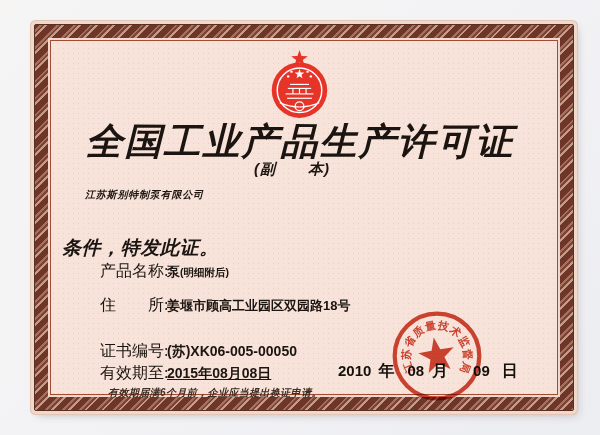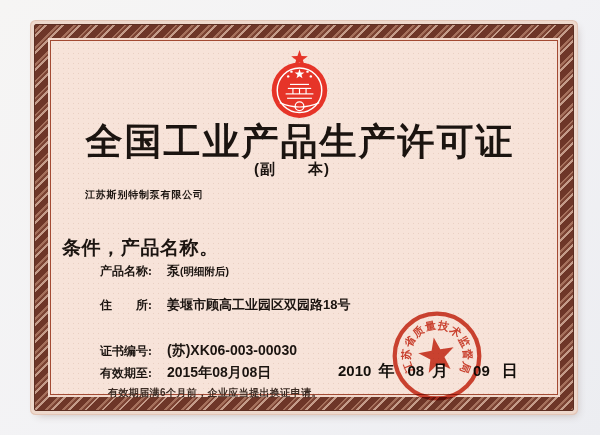--- a/index.html
+++ b/index.html
@@ -22,36 +22,36 @@
   }
   .cert-gap{position:absolute;inset:13px;background:#f1d8cc;}
   .cert-paper{
     position:absolute;inset:2px;border:1px solid #a34a33;
     background-color:#f7e3d9;
     background-image:radial-gradient(#ead0c2 0.8px,rgba(0,0,0,0) 0.9px);
     background-size:5px 5px;
   }
 
   
-  .t{position:absolute;color:#1b1410;font-weight:700;white-space:nowrap;}
+  .t{position:absolute;color:#1b1410;font-weight:700;white-space:nowrap;font-style:italic;}
   .title{left:0;right:0;top:117px;text-align:center;font-size:37px;letter-spacing:2px;}
   .copy{left:0;right:16px;top:160px;text-align:center;font-size:15px;letter-spacing:1px;}
   .company{left:85px;top:188px;font-size:10px;letter-spacing:0.8px;}
   .body1{left:62px;top:207px;font-size:19px;letter-spacing:0.6px;padding-left:41px;}
   .body2{left:62px;top:235px;font-size:19px;letter-spacing:0.6px;}
 
   .field{position:absolute;left:100px;color:#1b1410;font-weight:700;white-space:nowrap;}
-  .flabel{display:inline-block;width:67px;font-size:12px;font-family:"Liberation Serif",serif;font-weight:700;}
+  .flabel{display:inline-block;width:67px;font-size:16px;font-family:"Liberation Serif",serif;font-weight:400;}
   .fvalue{font-size:13px;}
   .fsuffix{font-size:10.5px;}
   .f0{top:261px;}
   .f1{top:295px;}
   .f2{top:318px;}
   .f3{top:341px;}  .f3 .fvalue{font-size:14px;}
-  .f4{top:363px;}  .f4 .fvalue{font-size:14px;}
+  .f4{top:363px;}  .f4 .fvalue{font-size:14px;text-decoration:underline;}
 
   .note{left:108px;top:386px;font-size:10px;letter-spacing:0.4px;color:#3c2c24;}
 
   .dateline{position:absolute;left:338px;top:361px;color:#14100c;font-weight:700;white-space:nowrap;}
   .dnum{font-size:15px;}
   .dunit{font-size:16px;margin-left:7px;}
   .dnum.m{margin-left:13px;}
   .dunit.mu{margin-left:8px;}
   .dnum.d{margin-left:25px;}
   .dunit.du{margin-left:12px;}
@@ -89,30 +89,30 @@
       <path d="M50,52.5 L50,60"></path>
       <path d="M59,52.5 L59,60"></path>
       <path d="M23,72 Q50,84 77,72"></path>
     </g>
     <circle cx="50" cy="77" r="6" fill="none" stroke="#ffffff" stroke-width="1.8"></circle>
   </svg>
 
   <div class="t title">全国工业产品生产许可证</div>
   <div class="t copy">(副　　本)</div>
   <div class="t company">江苏斯别特制泵有限公司</div>
-  <div class="t body2">条件，产品名称。</div>
+  <div class="t body2">条件，特发此证。</div>
 
   <div class="field f0">
     <span class="flabel">产品名称:</span><span class="fvalue">泵</span><span class="fsuffix">(明细附后)</span>
   </div>
   <div class="field f1">
     <span class="flabel">住　　所:</span><span class="fvalue">姜堰市顾高工业园区双园路18号</span>
   </div>
   <div class="field f3">
-    <span class="flabel">证书编号:</span><span class="fvalue">(苏)XK06-003-00030</span>
+    <span class="flabel">证书编号:</span><span class="fvalue">(苏)XK06-005-00050</span>
   </div>
   <div class="field f4">
     <span class="flabel">有效期至:</span><span class="fvalue">2015年08月08日</span>
   </div>
 
   <div class="t note">有效期届满6个月前，企业应当提出换证申请。</div>
 
   <div class="dateline">
     <span class="dnum">2010</span><span class="dunit">年</span><span class="dnum m">08</span><span class="dunit mu">月</span><span class="dnum d">09</span><span class="dunit du">日</span>
   </div>

